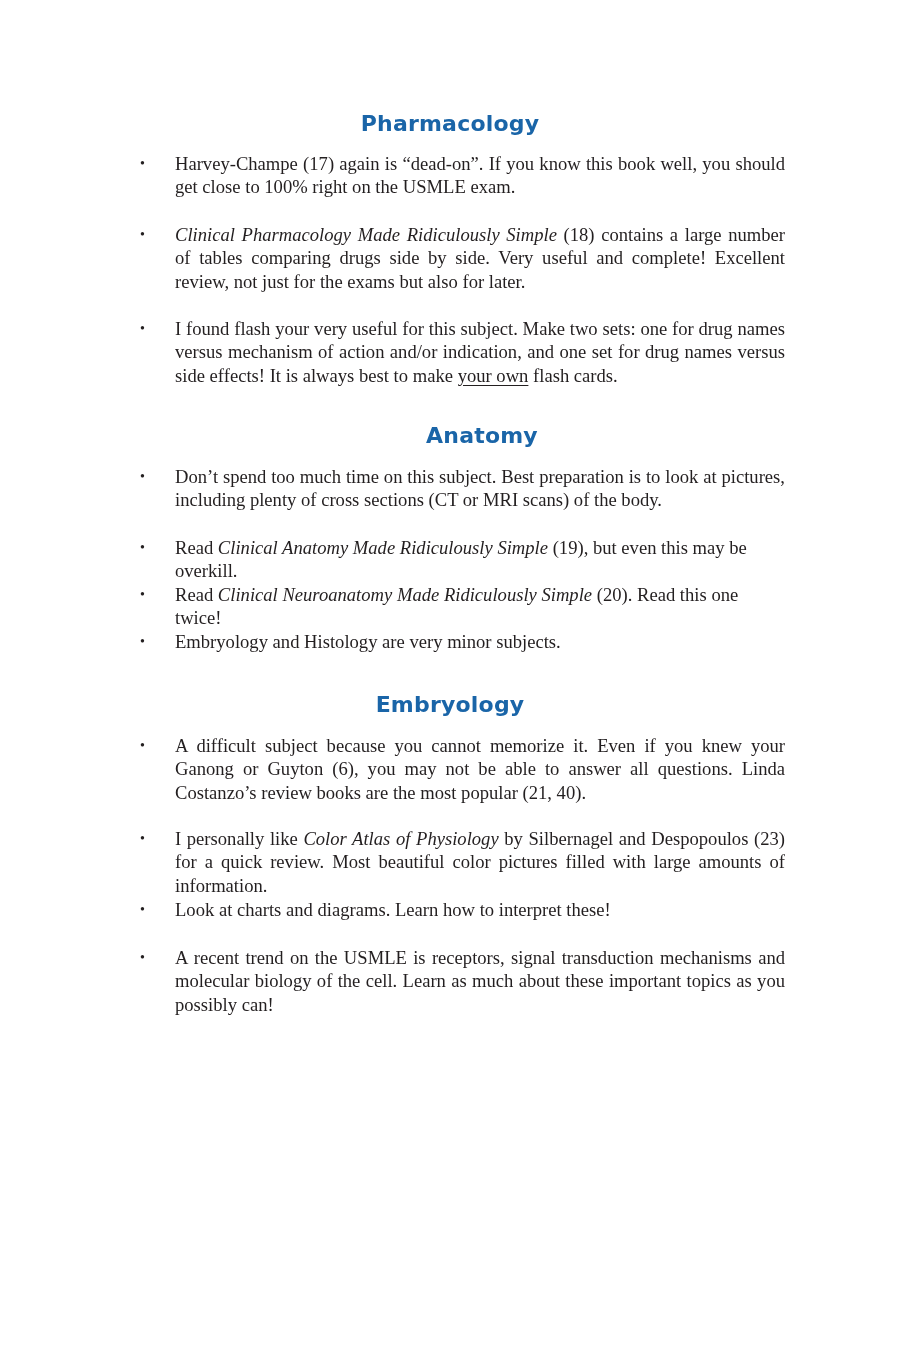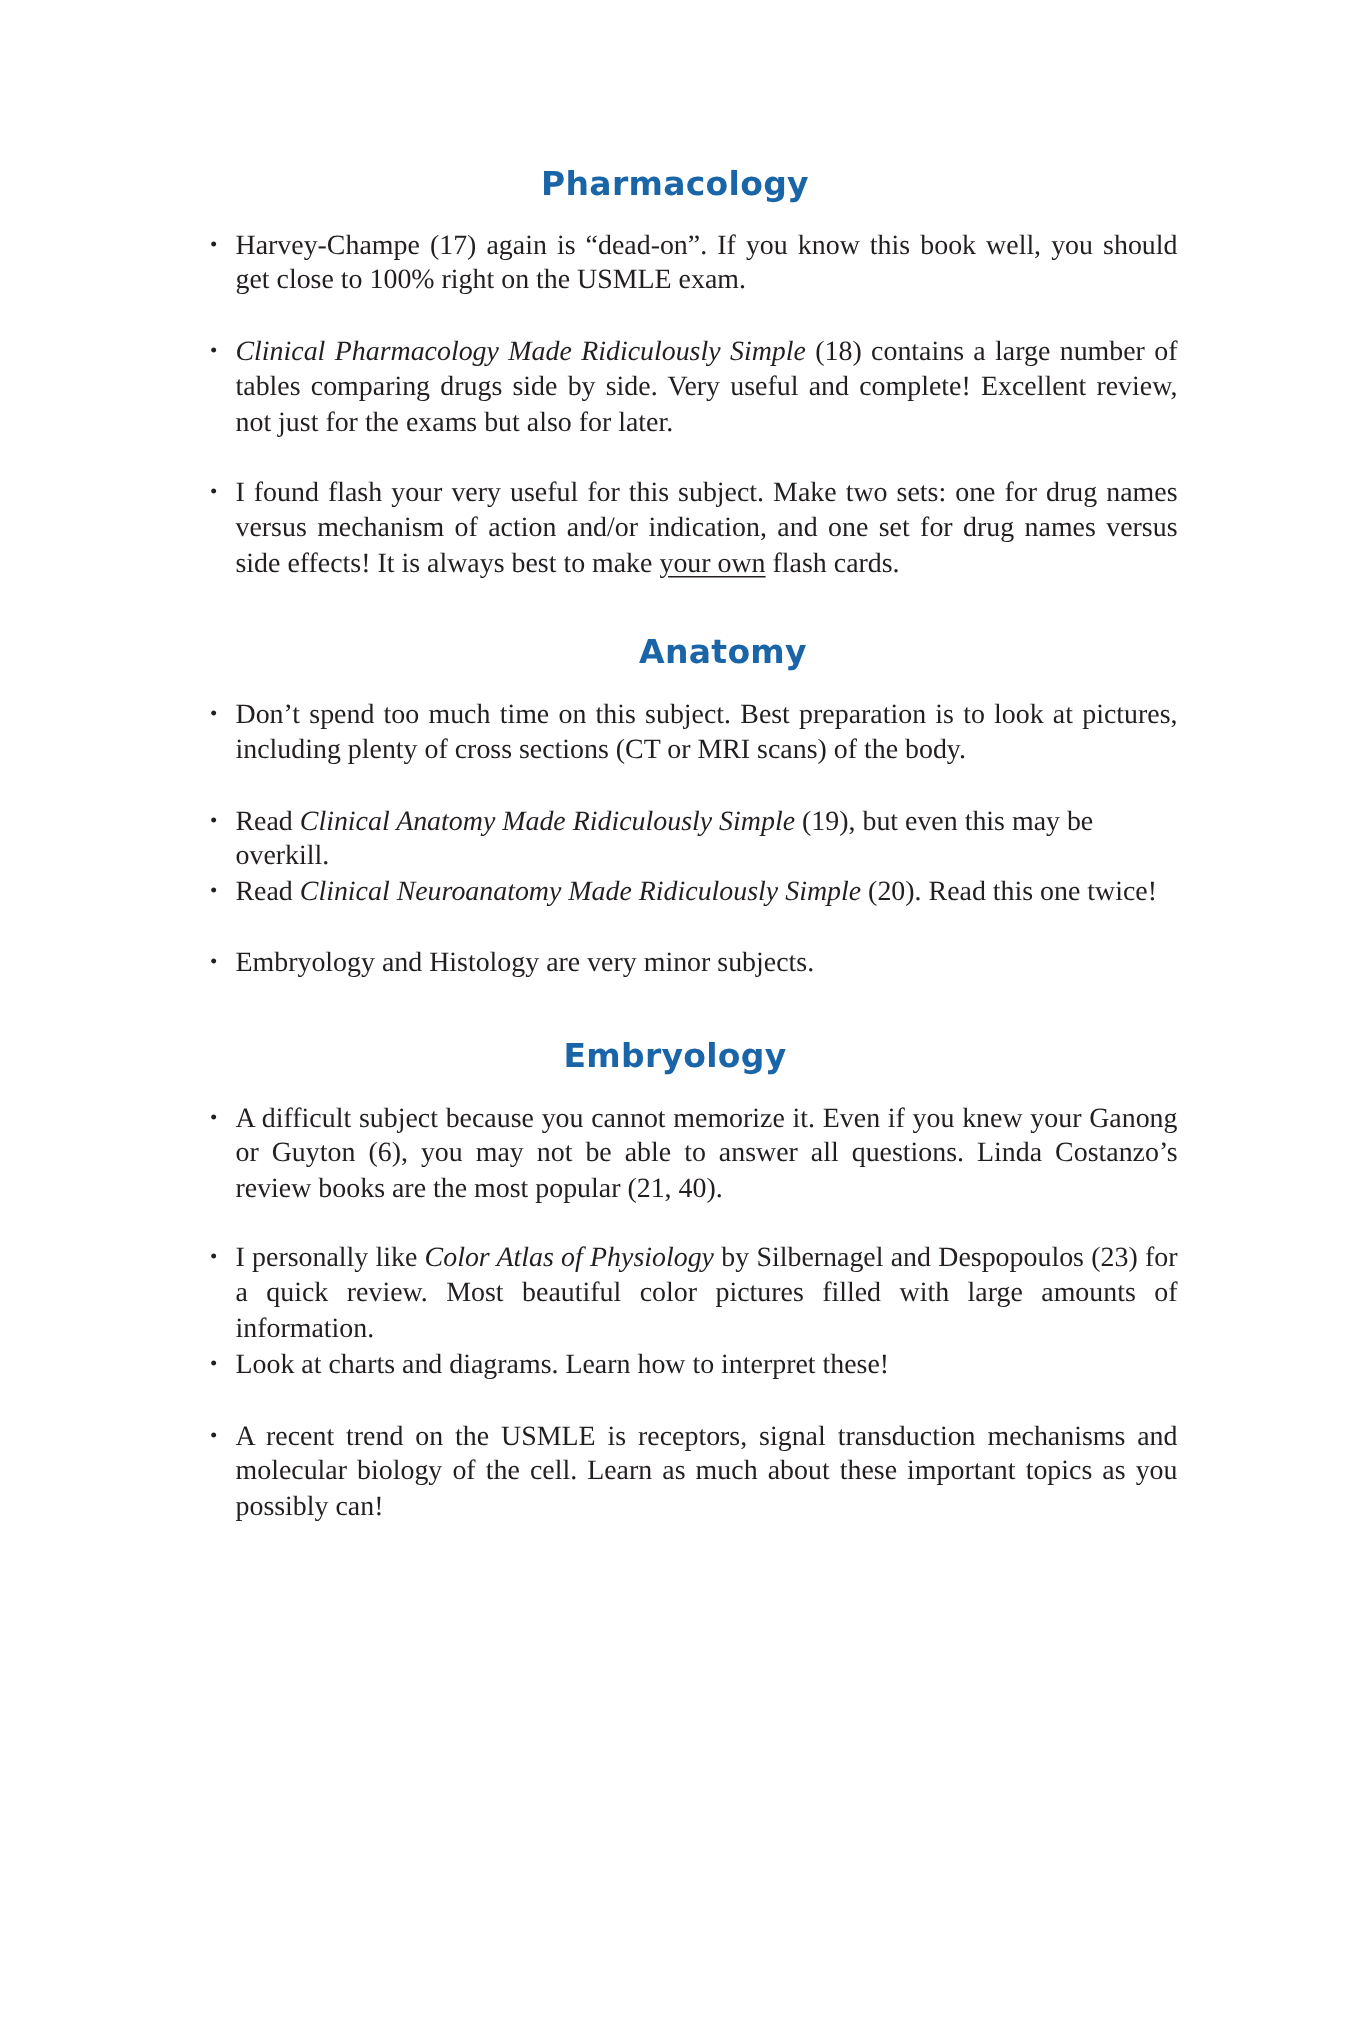--- a/index.html
+++ b/index.html
@@ -16,21 +16,21 @@
       color: #1a65a8; margin: 0;
     }
     .bullet {
       position: absolute; left: 140px; width: 645px;
       font-size: 18.6px; line-height: 23.3px;
     }
     .bullet .dot {
       position: absolute; left: 0; top: 0; width: 16px; font-size: 14px;
     }
     .bullet .text {
-      margin-left: 17px; text-align: justify;
+      margin-left: 35px; text-align: justify;
     }
     .bullet .text.left { text-align: left; }
     .bullet i { font-style: italic; }
     .bullet u { text-decoration: underline; text-underline-offset: 3px; }
     .page-number {
       position: absolute; left: 0; width: 900px; top: 1271px;
       text-align: center; font-weight: bold; font-size: 20px;
     }
   </style>
 </head>

